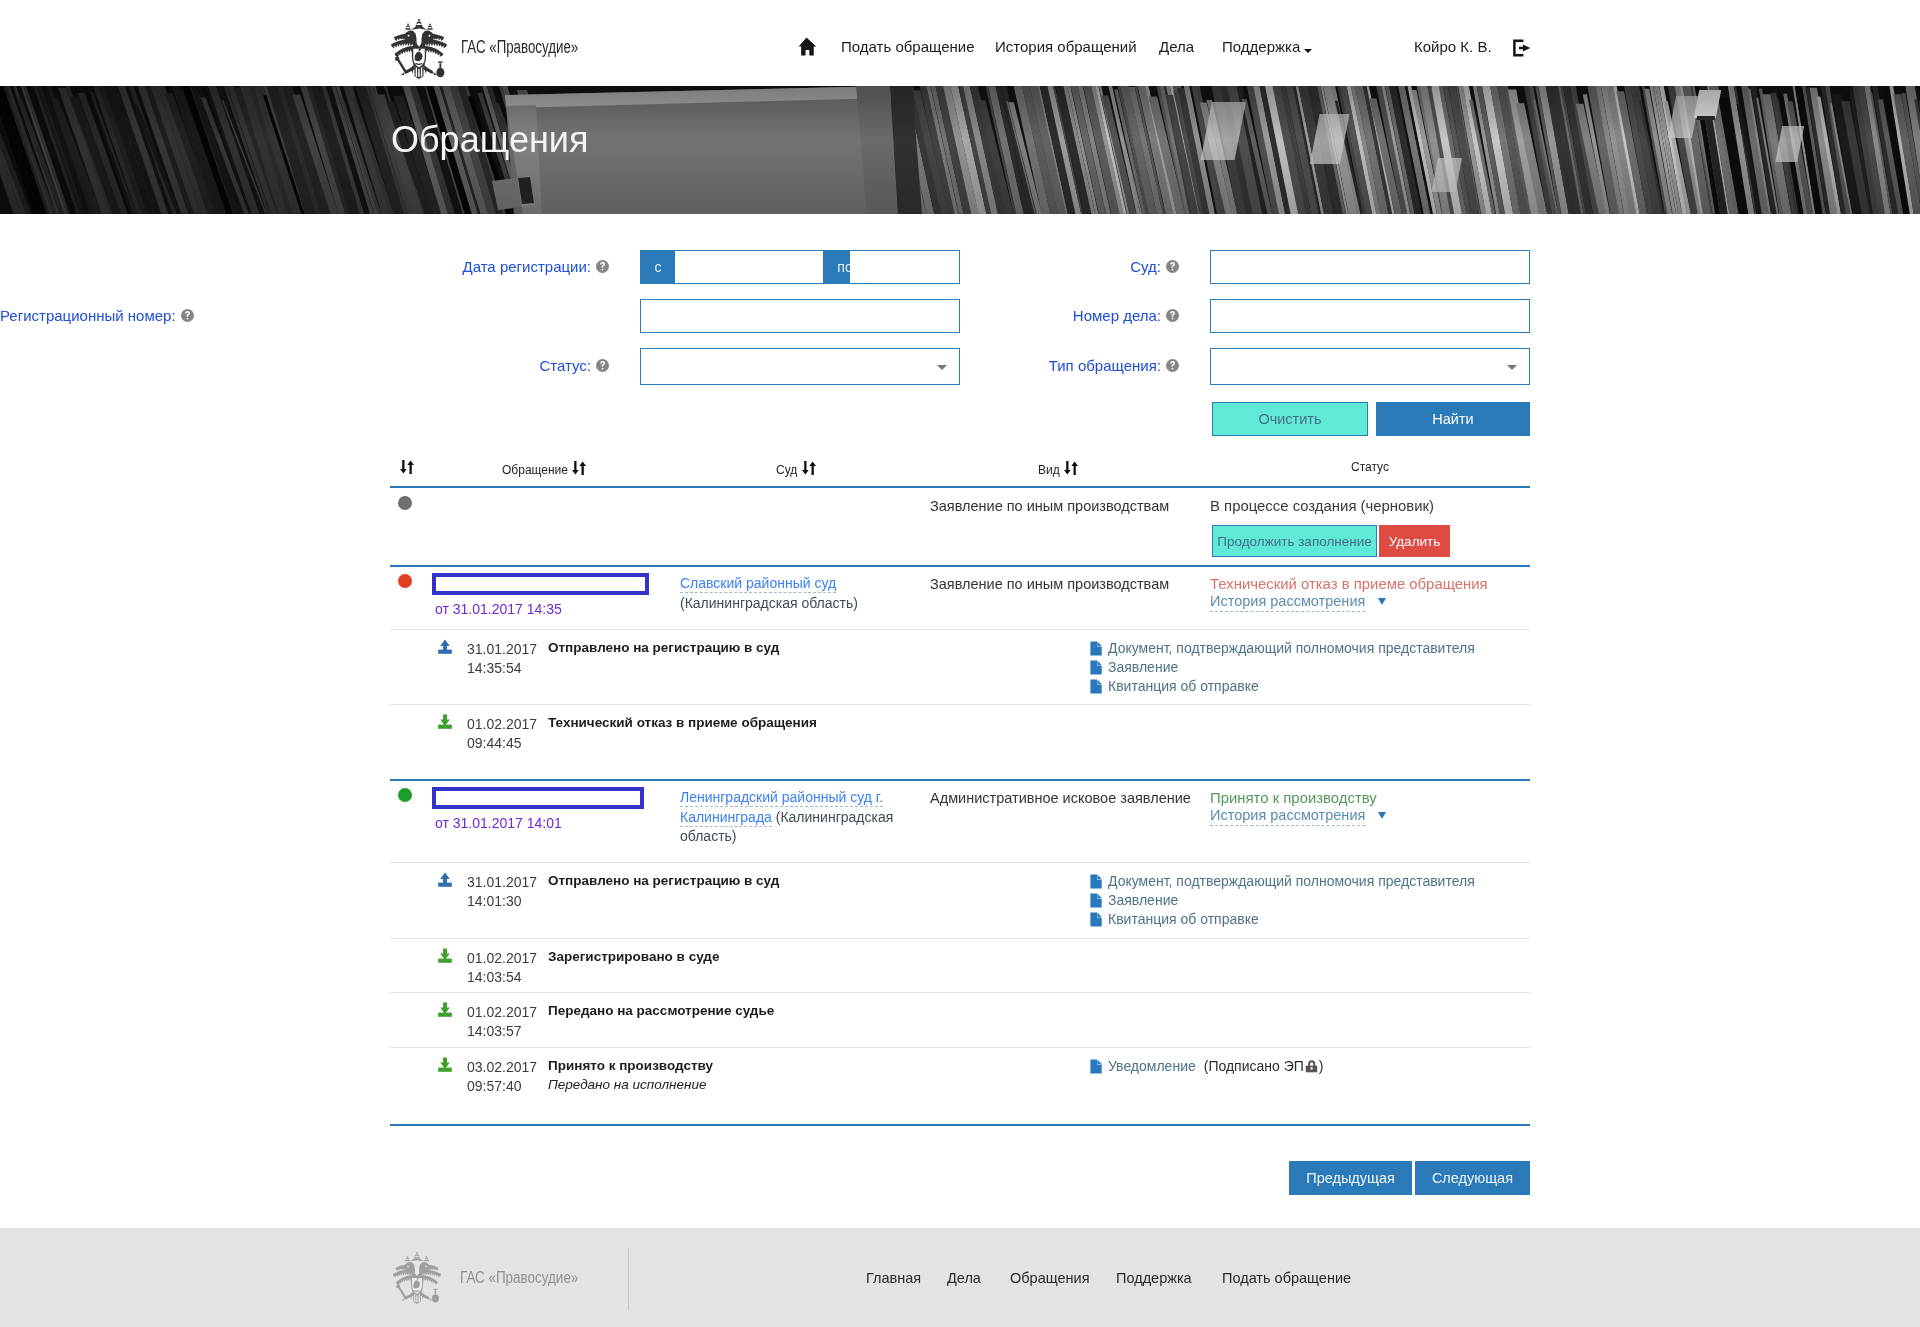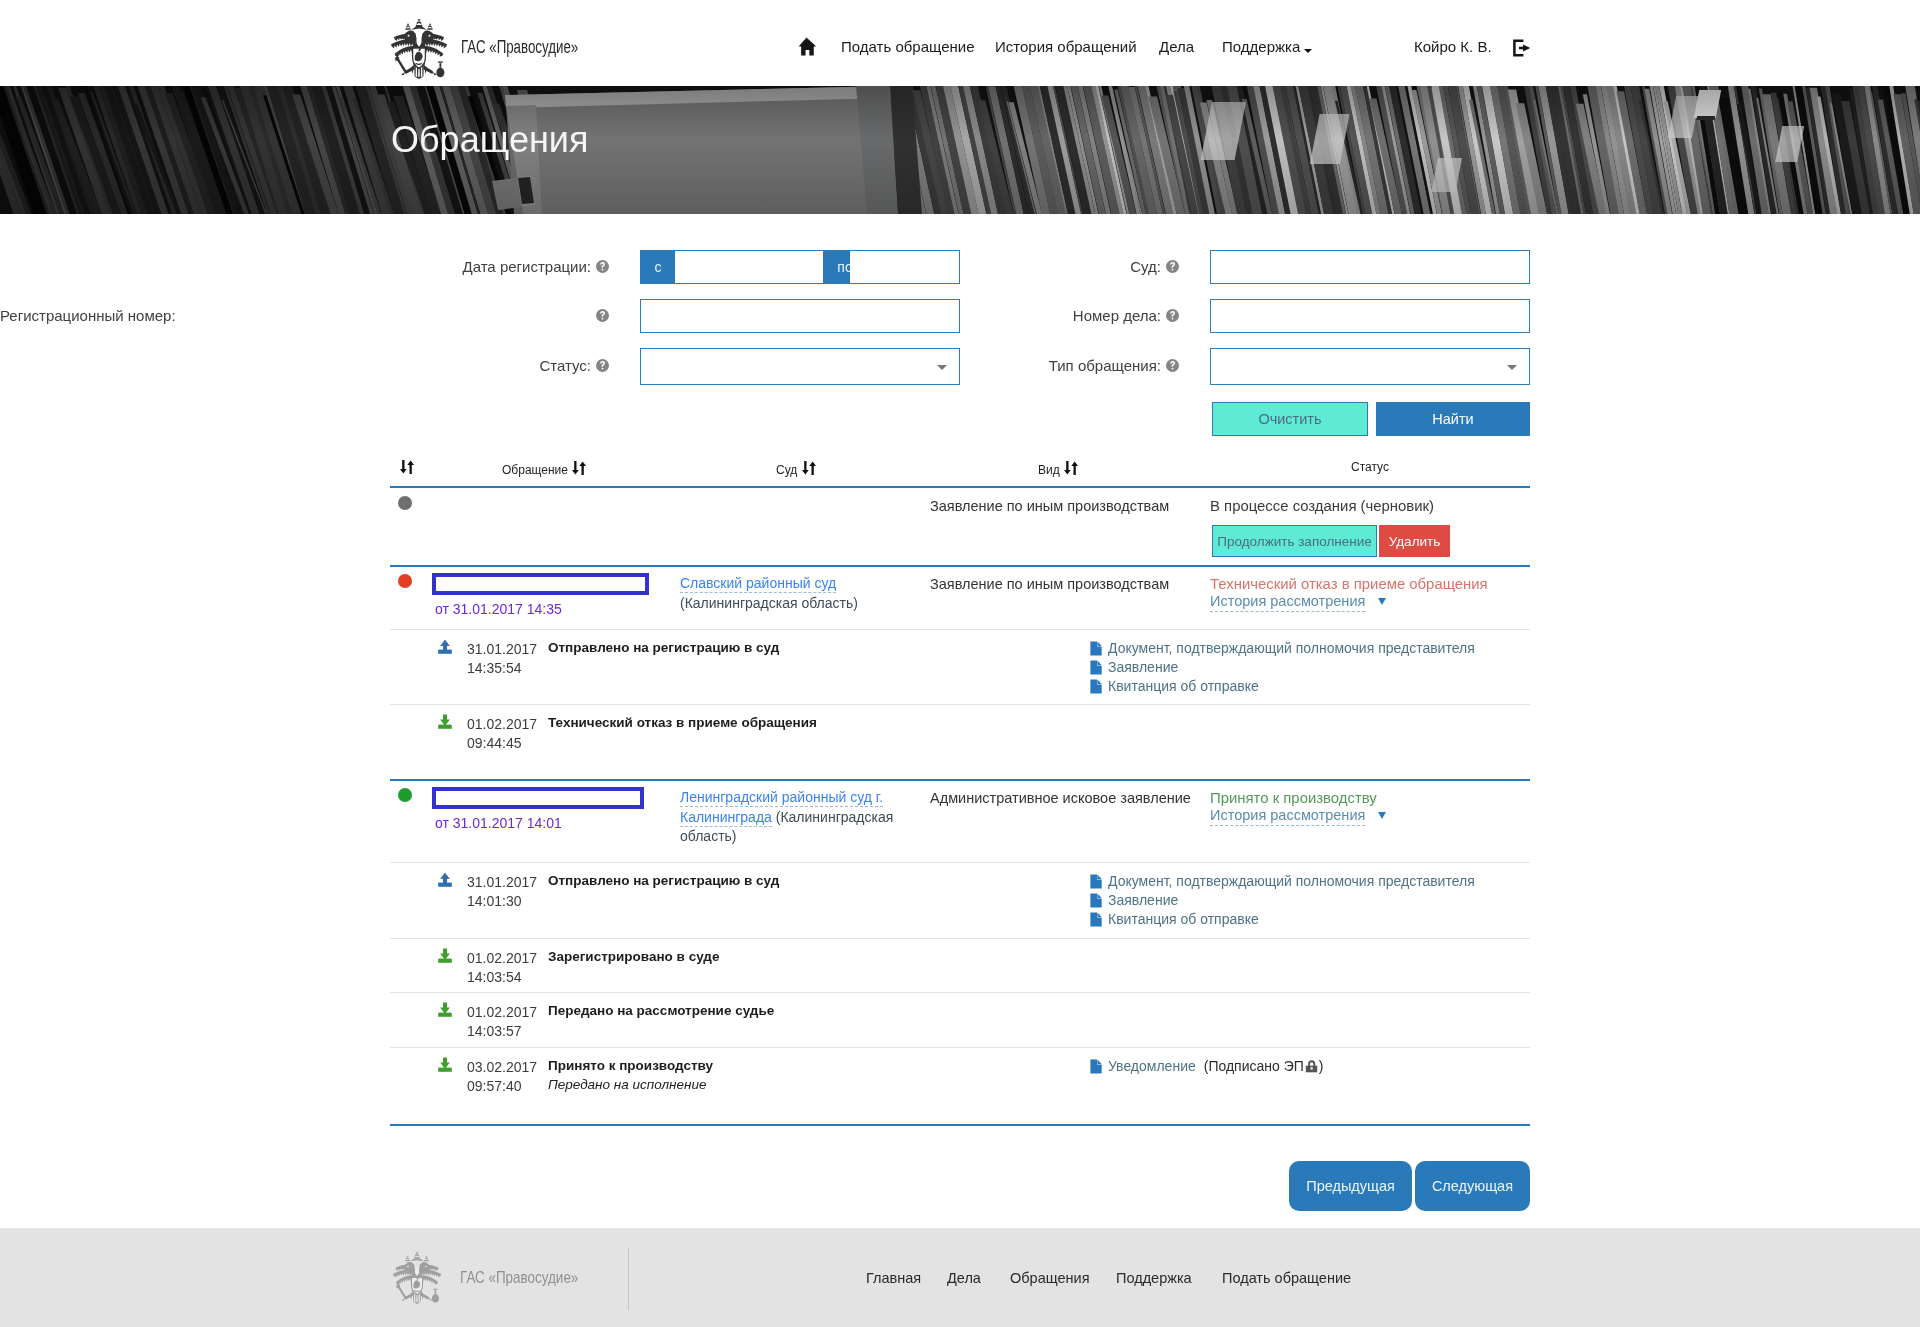--- a/index.html
+++ b/index.html
@@ -25,21 +25,21 @@
   
   .banner{position:absolute;left:0;top:86px;width:1920px;height:128px;overflow:hidden;background:#2b2b2b;}
   .banner svg{position:absolute;left:0;top:0;}
   .banner-title{position:absolute;left:391px;top:33px;font-size:36px;color:#f5f5f5;
                 font-weight:400;letter-spacing:0;}
 
   
   .content{position:absolute;left:0;top:0px;width:1920px;}
   .form{position:absolute;left:0;top:0;width:1920px;height:225px;}
   .frow{position:absolute;display:flex;align-items:center;}
-  .flabel{font-size:15px;color:#404040;text-align:right;white-space:nowrap;}
+  .flabel{font-size:15px;color:#1d4ed8;text-align:right;white-space:nowrap;}
   .help{display:inline-block;width:13px;height:13px;margin-left:5px;vertical-align:-2px;flex:0 0 auto;}
   .fbox{position:absolute;border:1px solid #2c7cb8;background:#fff;box-sizing:border-box;}
   .dateseg{position:absolute;background:#2a7ab9;color:#eaf4fb;font-size:14px;
            display:flex;align-items:center;justify-content:center;box-sizing:border-box;}
   .selarrow{position:absolute;width:0;height:0;border-left:5.3px solid transparent;
             border-right:5.3px solid transparent;border-top:5.4px solid #777777;}
   .btn{position:absolute;box-sizing:border-box;display:flex;align-items:center;justify-content:center;
        font-size:14.5px;cursor:pointer;}
   .btn-outline{border:1px solid #2c7cb8;background:#5eead4;color:#4a6d86;}
   .btn-primary{border:1px solid #2a7ab9;background:#2a7ab9;color:#ffffff;}
@@ -61,22 +61,22 @@
         padding-bottom:2px;white-space:nowrap;}
   .histcaret{position:absolute;width:0;height:0;border-left:4.6px solid transparent;
              border-right:4.6px solid transparent;border-top:7.2px solid #2a7ab9;}
   .ev-date{position:absolute;font-size:14px;color:#3b3b3b;line-height:19px;white-space:nowrap;}
   .ev-title{position:absolute;font-size:13.5px;color:#1d1d1d;font-weight:bold;white-space:nowrap;}
   .ev-sub{position:absolute;font-size:13.5px;color:#222;font-style:italic;white-space:nowrap;}
   .doclink{position:absolute;font-size:14px;color:#4f7287;white-space:nowrap;display:flex;align-items:center;}
   .doclink .t{margin-left:6px;}
 
   .pager{position:absolute;left:0;top:1161px;width:1530px;display:flex;justify-content:flex-end;}
-  .pbtn{height:34px;padding:8px 17px;background:#2a7ab9;color:#eef6fc;font-size:14.5px;
-        display:flex;align-items:center;justify-content:center;margin-left:3px;cursor:pointer;border-radius:10px;}
+  .pbtn{height:34px;padding:0 17px;background:#2a7ab9;color:#eef6fc;font-size:14.5px;
+        display:flex;align-items:center;justify-content:center;margin-left:3px;cursor:pointer;}
 
   
   .footer{position:absolute;left:0;top:1228px;width:1920px;height:99px;background:#e3e3e3;}
   .f-brand{position:absolute;left:392px;top:24px;display:flex;align-items:center;}
   .f-brand-text{margin-left:18px;font-size:16px;color:#909090;white-space:nowrap;
                 display:inline-block;transform:scaleX(0.84);transform-origin:left center;}
   .f-div{position:absolute;left:628px;top:20px;width:1px;height:62px;background:#c5c5c5;}
   .f-nav{position:absolute;left:0;top:0;width:1920px;height:99px;}
   .f-nav a{position:absolute;top:42px;text-decoration:none;color:#2a2a2a;font-size:14.5px;white-space:nowrap;}
 </style>
@@ -582,21 +582,21 @@
             <path fill="#ffffff" d="M5.0 5.55c.1-1.9 1.4-3.0 3.1-3.0 1.75 0 2.95 1.1 2.95 2.6 0 1.05-.45 1.72-1.5 2.4-.75.5-.95.78-.95 1.35v.55H6.95v-.8c0-.95.3-1.45 1.25-2.05.75-.48.95-.72.95-1.2 0-.6-.45-1.0-1.12-1.0-.72 0-1.15.42-1.22 1.22z"></path>
             <circle cx="8.0" cy="11.8" r="1.12" fill="#ffffff"></circle>
           </svg>
         </div>
         <div class="fbox" style="left:640px;top:250px;width:320px;height:34px;">
           <div class="dateseg" style="left:0;top:0;width:34px;height:32px;">с</div>
           <input class="dinput" value="" style="position: absolute; left: 35px; top: 0px; width: 132px; height: 32px; border: 0px; outline: none; font-size: 14px; padding: 0px 6px; box-sizing: border-box; background: rgb(255, 255, 255);">
           <div class="dateseg" style="left:154px;top:0;width:44px;height:32px;margin-left:28px;">по</div>
           <input class="dinput" value="" style="position: absolute; left: 209px; top: 0px; width: 109px; height: 32px; border: 0px; outline: none; font-size: 14px; padding: 0px 6px; box-sizing: border-box; background: rgb(255, 255, 255);">
         </div>
-        <div class="frow" style="left:0;top:307px;width:609px;justify-content:space-between;height:16px;">
+        <div class="frow" style="left:0;top:307px;width:609px;justify-content:flex-start;height:16px;">
           <span class="flabel">Регистрационный номер:</span>
           <svg class="help" viewBox="0 0 16 16">
             <circle cx="8" cy="8" r="8" fill="#858585"></circle>
             <path fill="#ffffff" d="M5.0 5.55c.1-1.9 1.4-3.0 3.1-3.0 1.75 0 2.95 1.1 2.95 2.6 0 1.05-.45 1.72-1.5 2.4-.75.5-.95.78-.95 1.35v.55H6.95v-.8c0-.95.3-1.45 1.25-2.05.75-.48.95-.72.95-1.2 0-.6-.45-1.0-1.12-1.0-.72 0-1.15.42-1.22 1.22z"></path>
             <circle cx="8.0" cy="11.8" r="1.12" fill="#ffffff"></circle>
           </svg>
         </div>
         <input class="fbox" value="" style="left: 640px; top: 299px; width: 320px; height: 34px; padding: 0px 8px; font-size: 14px; outline: none;">
         <div class="frow" style="left:0;top:357px;width:609px;justify-content:flex-end;height:16px;">
           <span class="flabel">Статус:</span>

